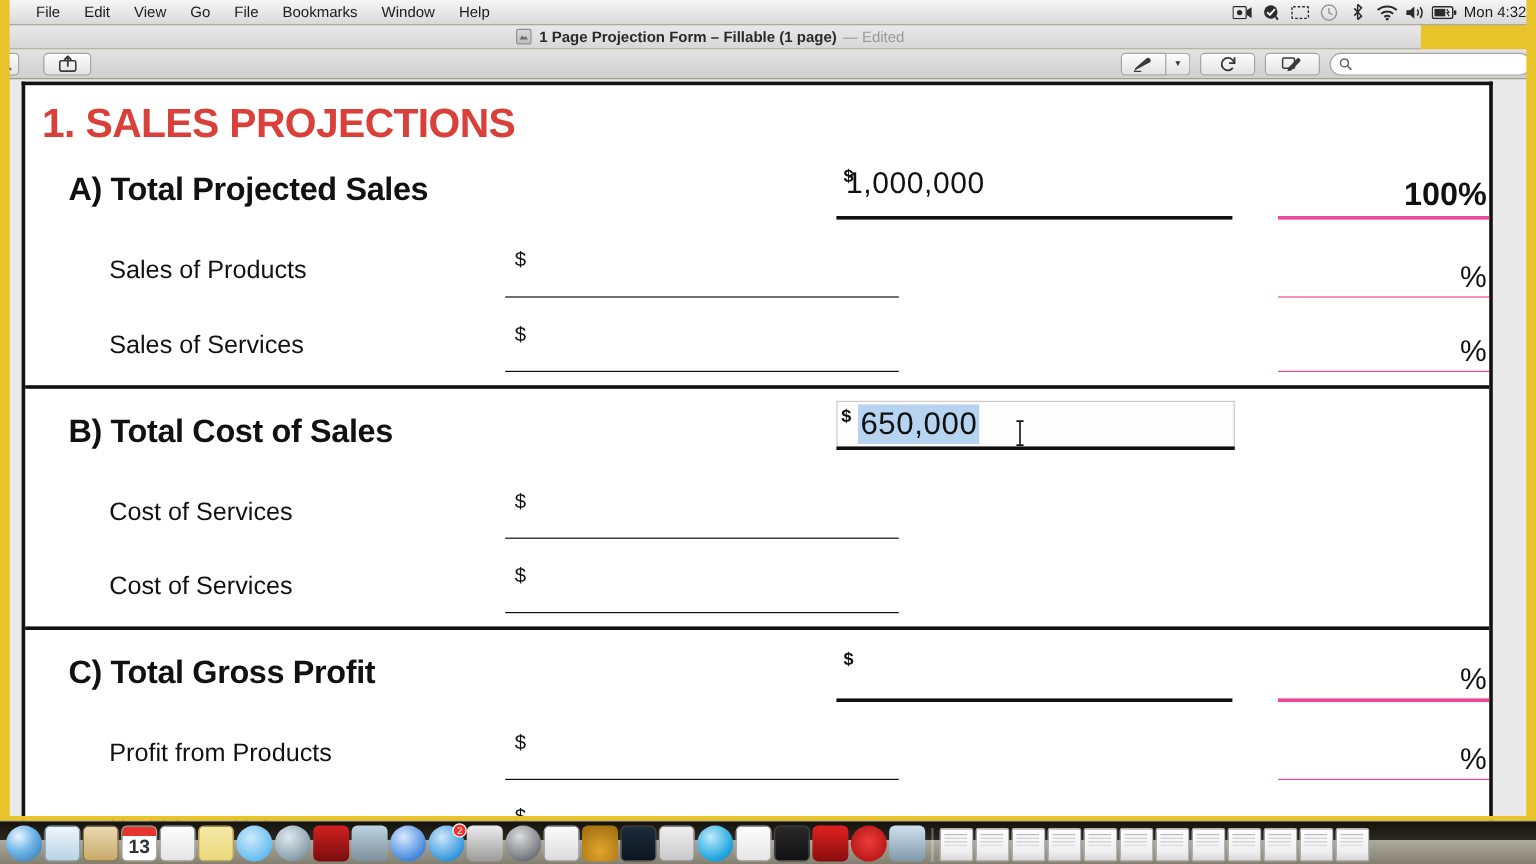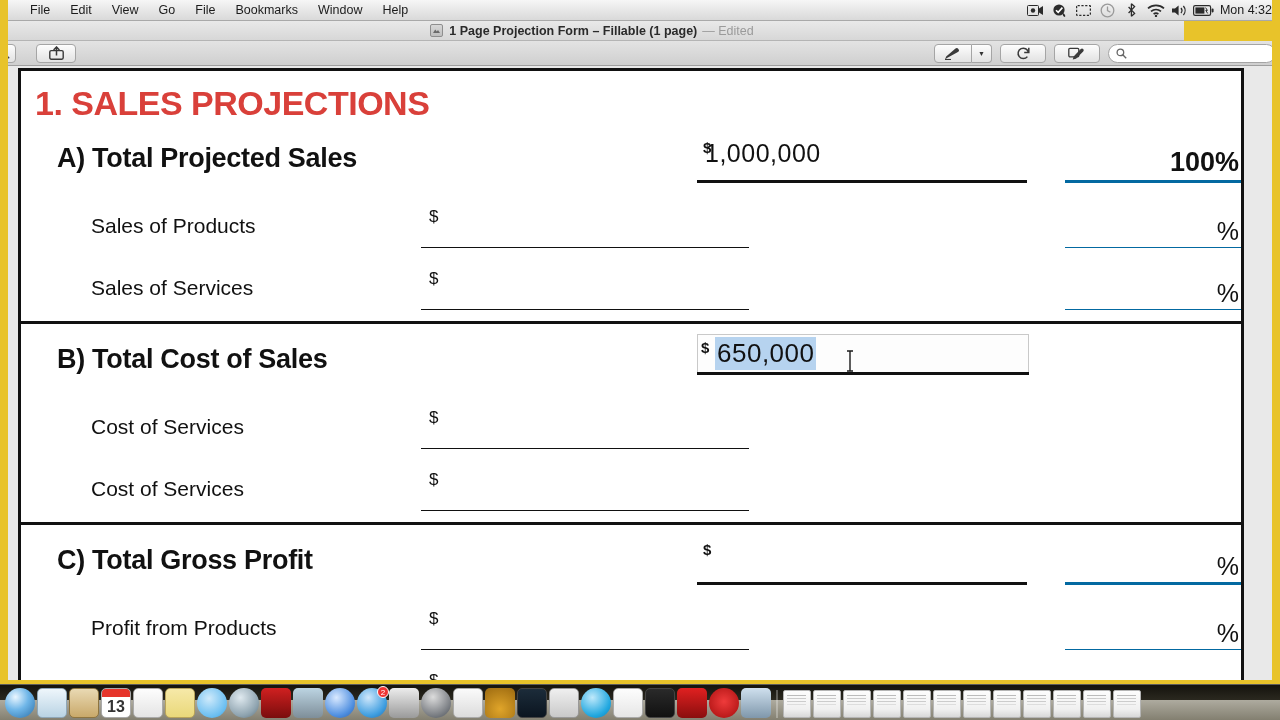--- a/index.html
+++ b/index.html
@@ -156,21 +156,21 @@
   }
   .dollar-minor { font-weight: normal; font-size: 17px; top: 2px; left: 8px; }
   .money-value {
     position: absolute; left: 8px; top: 4px;
     font-size: 25px; color: #111; letter-spacing: 0.5px;
   }
 
   
   .pct {
     position: absolute;
-    border-bottom: 3px solid #0369a1;
+    border-bottom: 3px solid #ec4899;
     text-align: right;
   }
   .pct-major { left: 1044px; top: 4px; width: 176px; height: 48px; }
   .pct-minor { left: 1044px; top: 8px; width: 176px; height: 43px; border-bottom-width: 1.5px; }
   .pct-value {
     position: absolute; right: 2px; bottom: 2px;
     font-size: 27px; font-weight: bold; color: #111;
   }
   .pct-sign {
     position: absolute; right: 2px; bottom: 1px;

